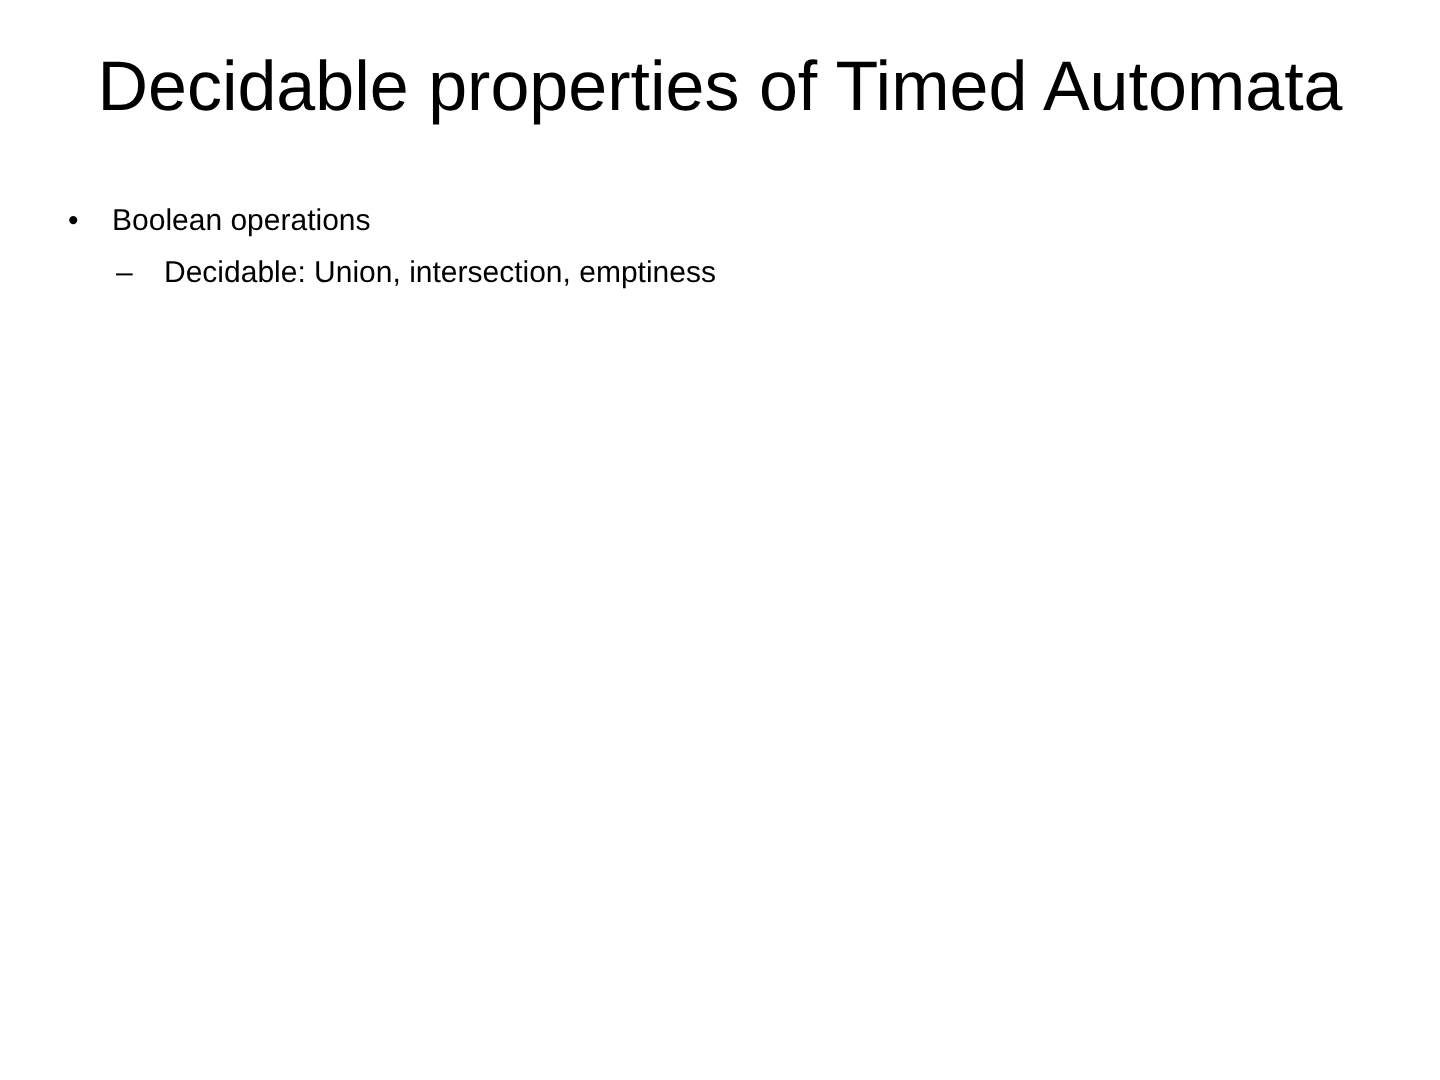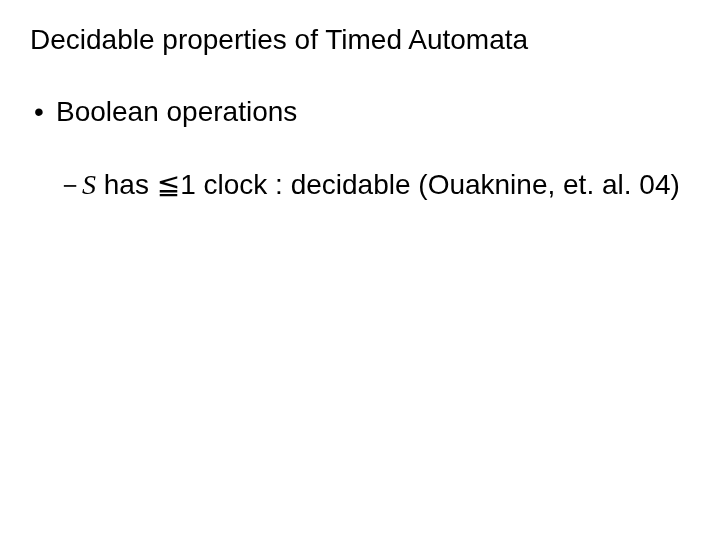--- a/index.html
+++ b/index.html
@@ -1,37 +1,37 @@
 <!DOCTYPE html>
 <html><head>
 <meta charset="utf-8">
 <style>
   * { margin: 0; padding: 0; box-sizing: border-box; }
   html, body { width: 720px; height: 540px; background: #fff; font-family: Arial, Helvetica, sans-serif; color: #000; }
   .slide { width: 720px; height: 540px; padding: 18px 30px 0 30px; }
-  .title { font-size: 28px; margin: 6px 0 36px 0; font-weight: 400; }
-  .bullets { list-style: none; font-size: 28px; line-height: 1.45; }
+  .title { font-size: 35px; text-align: center; margin: 6px 0 36px 0; font-weight: 400; }
+  .bullets { list-style: none; font-size: 15px; line-height: 1.45; }
   .lvl1 { margin: 10px 0 4px 2px; padding-left: 24px; position: relative; }
   .lvl1::before { content: "•"; position: absolute; left: 2px; top: 0; }
   .lvl2 { margin: 2px 0 2px 26px; padding-left: 26px; position: relative; }
   .dash::before { content: "–"; position: absolute; left: 2px; top: 0; }
   .fdash::before { content: "－"; position: absolute; left: 0px; top: 0; }
   .gap { height: 26px; }
   .ital { font-style: italic; font-family: "Times New Roman", Times, serif; }
 </style>
 </head>
 <body>
 
 <div class="slide">
   <h1 class="title">Decidable properties of Timed Automata</h1>
 
   <ul class="bullets">
     <li class="lvl1">
       <span>Boolean operations</span>
     </li>
+    <li class="lvl2 dash">
+      <span>Decidable: Union, intersection, emptiness</span>
+    </li>
 
     <li class="gap"></li>
 
-    <li class="lvl2 fdash">
-      <span class="ital">S</span><span> has ≦1 clock : decidable (Ouaknine, et. al. 04)</span>
-    </li>
   </ul>
 </div>
 
 </body></html>

